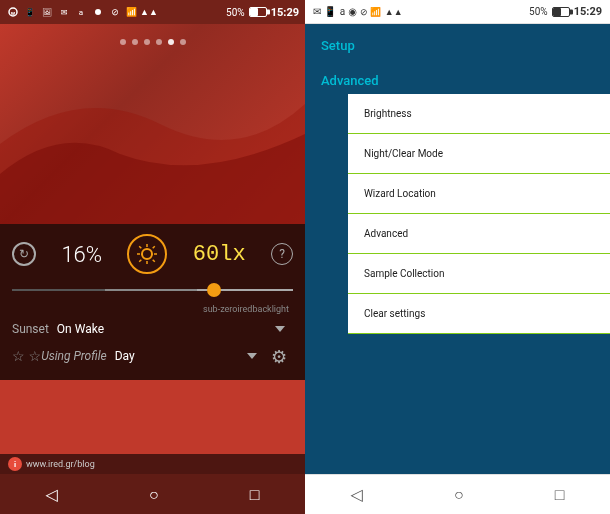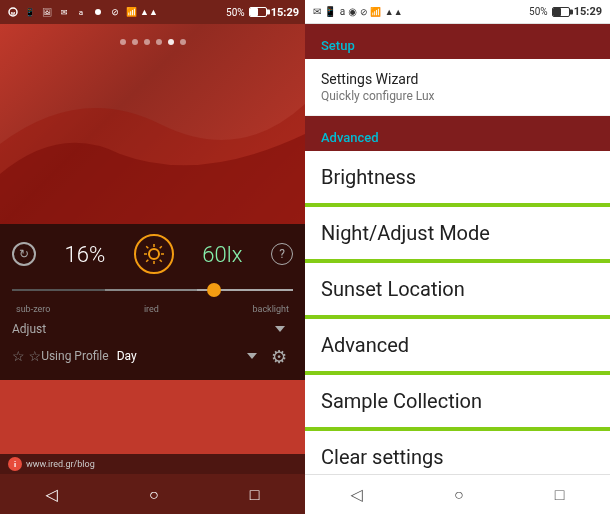--- a/index.html
+++ b/index.html
@@ -134,23 +134,24 @@
       border-radius: 50%;
       border: 2px solid #f39c12;
       display: flex;
       align-items: center;
       justify-content: center;
       color: #f39c12;
       font-size: 16px;
     }
 
     .lux-display {
-      color: #86efac;
+      color: #fde047;
       font-size: 22px;
       font-weight: 300;
+      font-family: Liberation Mono, monospace;
     }
 
     .help-icon {
       width: 22px;
       height: 22px;
       border: 1.5px solid #aaa;
       border-radius: 50%;
       display: flex;
       align-items: center;
       justify-content: center;
@@ -181,21 +182,21 @@
       background: #f39c12;
       border-radius: 50%;
       position: absolute;
       top: 50%;
       left: 72%;
       transform: translate(-50%, -50%);
     }
 
     .slider-labels {
       display: flex;
-      justify-content: space-between;
+      justify-content: flex-end;
       padding: 0 4px;
       margin-bottom: 8px;
     }
 
     .slider-label {
       color: #888;
       font-size: 9px;
     }
 
     .widget-row2 {
@@ -238,20 +239,21 @@
     }
 
     .star-icon {
       color: #888;
       font-size: 14px;
     }
 
     .profile-label {
       color: #aaa;
       font-size: 12px;
+      font-style: italic;
     }
 
     .profile-value {
       color: white;
       font-size: 12px;
       flex: 1;
       margin-left: 8px;
     }
 
     .gear-icon {
@@ -345,21 +347,21 @@
 
     .status-icons-right {
       display: flex;
       align-items: center;
       gap: 3px;
     }
 
     .menu-content {
       flex: 1;
       overflow-y: auto;
-      background: #7f1d1d;
+      background: #0c4a6e;
     }
 
     .section-header {
       padding: 14px 16px 6px 16px;
       font-size: 13px;
       font-weight: 500;
       color: #00bcd4;
     }
 
     .menu-item {
@@ -376,25 +378,26 @@
       margin-bottom: 2px;
     }
 
     .menu-item-subtitle {
       font-size: 12px;
       color: #757575;
     }
 
     .menu-item-simple {
       padding: 14px 16px;
-      border-bottom: 4px solid #84cc16;
+      border-bottom: 1px solid #84cc16;
       background: #fff;
-      font-size: 20px;
+      font-size: 10px;
       color: #212121;
       cursor: pointer;
+      margin-left: 43px;
     }
 
     .nav-bar-right {
       height: 40px;
       background: #fff;
       border-top: 1px solid #e0e0e0;
       display: flex;
       align-items: center;
       justify-content: space-around;
     }
@@ -482,21 +485,22 @@
         <div class="slider-thumb"></div>
       </div>
     </div>
     <div class="slider-labels">
       <span class="slider-label">sub-zero</span>
       <span class="slider-label">ired</span>
       <span class="slider-label">backlight</span>
     </div>
 
     <div class="widget-row2">
-      <span class="adjust-label">Adjust</span>
+      <span class="adjust-label">Sunset</span>
+      <span class="adjust-value">On Wake</span>
       <div class="dropdown-arrow"></div>
     </div>
 
     <div class="widget-row3">
       <div class="star-icons">
         <span class="star-icon">☆</span>
         <span class="star-icon">☆</span>
       </div>
       <span class="profile-label">Using Profile</span>
       <span class="profile-value">Day</span>
@@ -544,31 +548,27 @@
         <div style="width:50%;height:100%;background:#333;border-radius:1px;"></div>
       </div>
       <span style="color:#333;font-size:11px;font-weight:bold;">15:29</span>
     </div>
   </div>
 
   <div class="menu-content">
 
     <div class="section-header">Setup</div>
 
-    <div class="menu-item">
-      <div class="menu-item-title">Settings Wizard</div>
-      <div class="menu-item-subtitle">Quickly configure Lux</div>
-    </div>
 
 
     <div class="section-header">Advanced</div>
 
     <div class="menu-item-simple">Brightness</div>
-    <div class="menu-item-simple">Night/Adjust Mode</div>
-    <div class="menu-item-simple">Sunset Location</div>
+    <div class="menu-item-simple">Night/Clear Mode</div>
+    <div class="menu-item-simple">Wizard Location</div>
     <div class="menu-item-simple">Advanced</div>
     <div class="menu-item-simple">Sample Collection</div>
 
     <div class="menu-item-simple">Clear settings</div>
 
   </div>
 
   <div class="nav-bar-right">
     <span class="nav-icon-right">◁</span>
     <span class="nav-icon-right">○</span>

